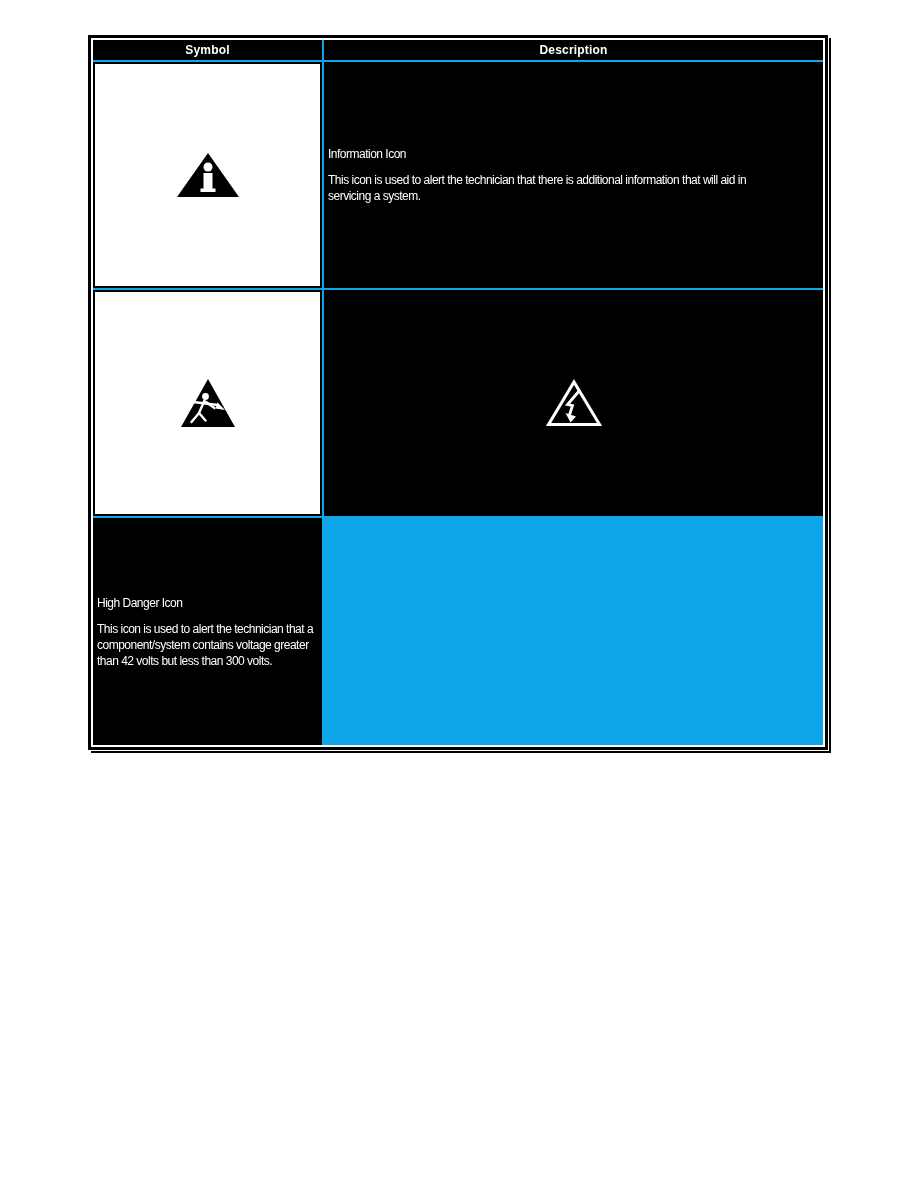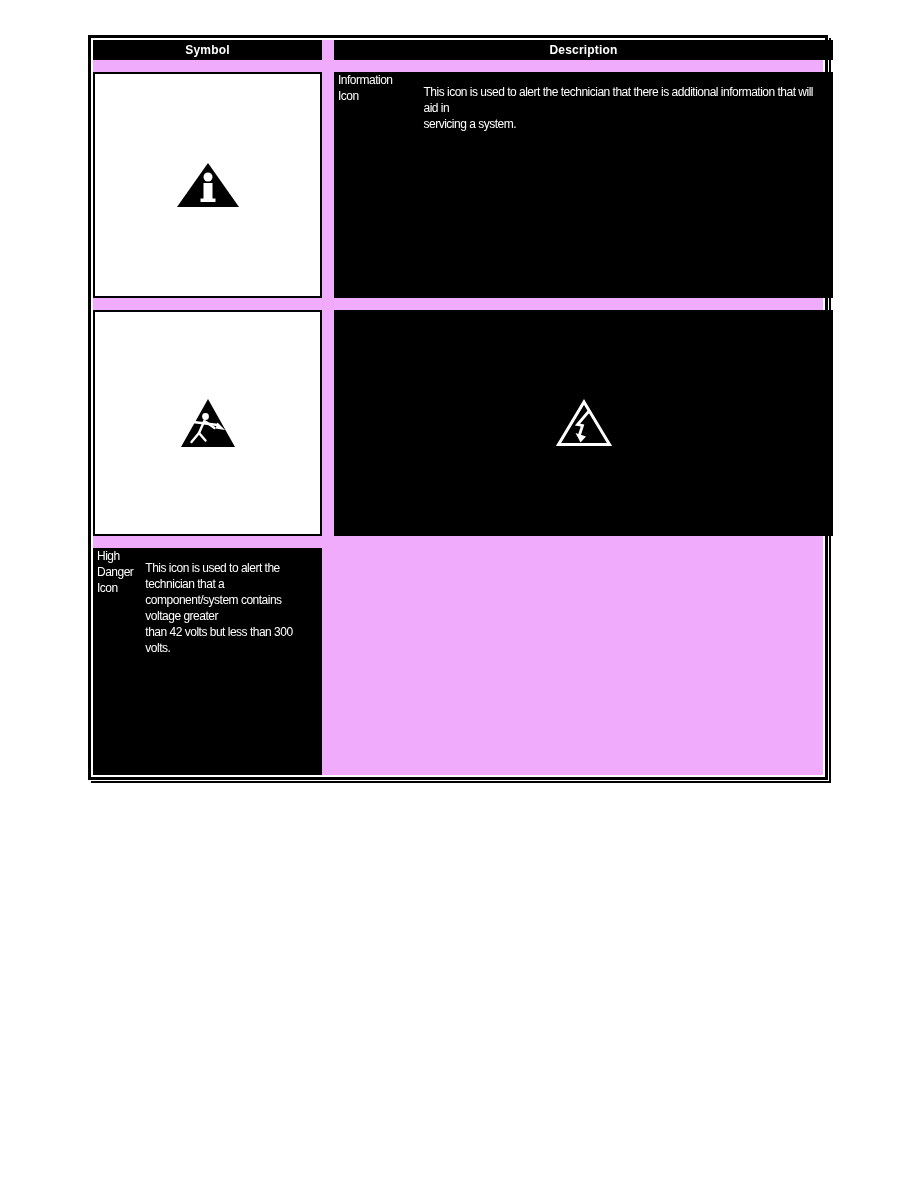--- a/index.html
+++ b/index.html
@@ -21,22 +21,22 @@
     box-sizing: border-box;
     border: 3px solid #000;
     background: #ffffff;
     padding: 2px;
     box-shadow: 1px 1px 0 #ffffff, 3px 3px 0 #000000;
   }
   .grid {
     display: grid;
     grid-template-columns: 229px 499px;
     grid-template-rows: 20px 226px 226px 227px;
-    gap: 12px;
-    background: #f0abfc; 
+    gap: 2px;
+    background: #0ea5e9; 
   }
   .cell { box-sizing: border-box; }
   .hdr {
     background: #000000;
     color: #ffffff;
     font-weight: bold;
     font-size: 12px;
     letter-spacing: 0.2px;
     display: flex; align-items: center; justify-content: center;
   }
@@ -45,28 +45,28 @@
     border: 2px solid #000000;
     display: flex; align-items: center; justify-content: center;
   }
   .sym-black {
     background: #000000;
     display: flex; align-items: center; justify-content: center;
   }
   .desc {
     background: #000000;
     color: #ffffff;
-    display: flex; justify-content: center;
+    display: flex; flex-direction: column; justify-content: center;
     padding: 0 4px;
     font-size: 12px;
     letter-spacing: -0.5px;
     line-height: 16px;
   }
   .desc-title { margin: 0 0 10px 0; }
-  .desc-body  { margin: 12px; white-space: pre-line; }
+  .desc-body  { margin: 0; white-space: pre-line; }
   .icon-svg { display: block; }
 </style>
 </head>
 <body>
 
 <div class="page">
   <div class="doc-table">
     <div class="grid">
 
       <div class="cell hdr">

